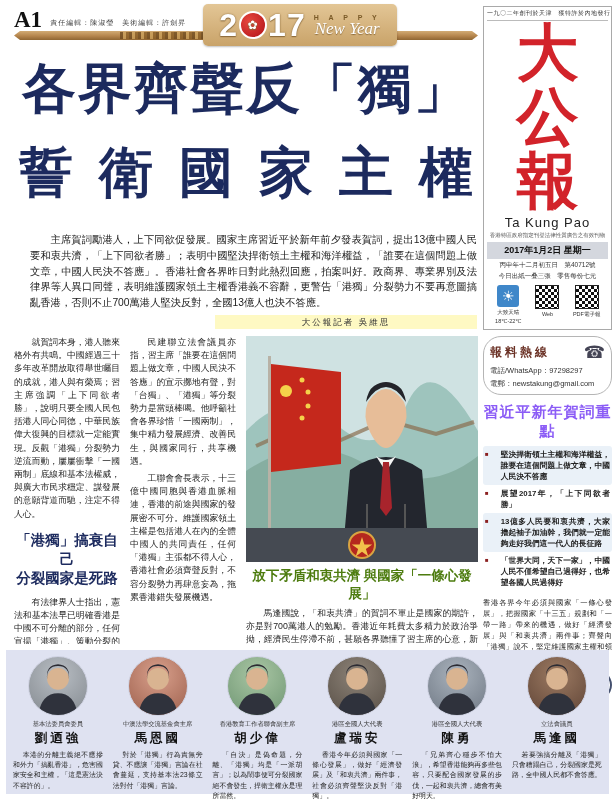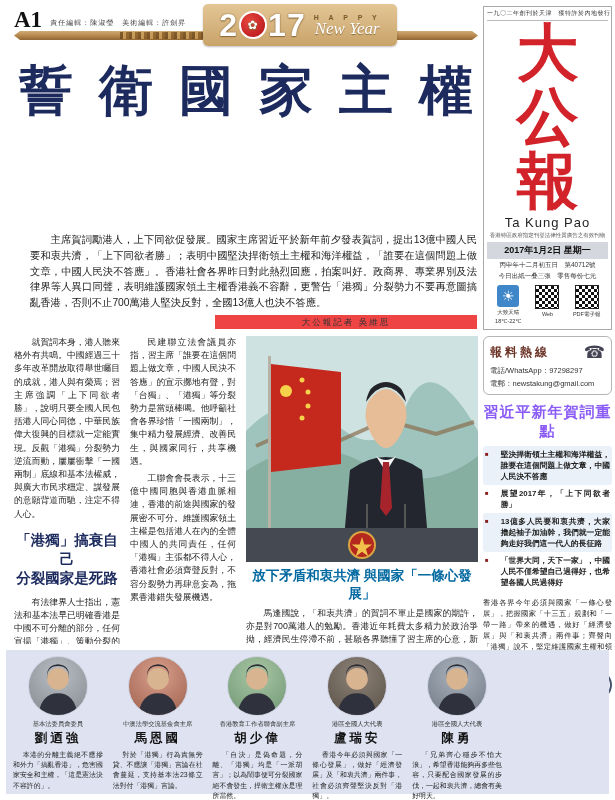--- a/index.html
+++ b/index.html
@@ -35,21 +35,21 @@
   .legal{font-size:5.5px;color:#555;text-align:center;margin-top:2px;white-space:nowrap;overflow:hidden;}
   .datebar{background:#d4d7de;font-size:9px;font-weight:700;color:#111;text-align:center;margin-top:3px;padding:2px 0;}
   .mastline{font-size:6.5px;color:#333;text-align:center;margin-top:2px;white-space:nowrap;}
   .wrow{display:flex;justify-content:space-between;align-items:flex-start;margin-top:4px;padding:0 2px;}
   .wcell{display:flex;flex-direction:column;align-items:center;width:33%;}
   .suntile{width:22px;height:22px;background:#3f87c9;border-radius:3px;color:#fff;font-size:14px;line-height:22px;text-align:center;}
   .qr{width:22px;height:22px;border:1px solid #222;
       background:repeating-conic-gradient(#111 0% 25%, #fff 0% 50%) 0 0/6px 6px;}
   .wlabel{font-size:5.5px;color:#333;margin-top:2px;text-align:center;line-height:7px;}
 
-  .hotline{border:1px solid #b5b5b5;border-radius:6px;margin-top:6px;padding:5px 6px;}
+  .hotline{border:1px solid #b5b5b5;border-radius:18px;margin-top:6px;padding:5px 6px;}
   .hl-top{display:flex;justify-content:space-between;align-items:center;}
   .hl-title{font-size:12px;font-weight:800;color:#6b3226;letter-spacing:3px;}
   .hl-phone{font-size:17px;color:#445;}
   .hl-line{font-size:7.5px;color:#333;margin-top:3px;white-space:nowrap;}
 
   .kp{margin-top:8px;}
   .kp-title{font-family:"Liberation Serif","DejaVu Serif",serif;font-size:15px;font-weight:800;color:#8b5cf6;
             text-align:center;letter-spacing:1px;margin-bottom:5px;}
   .kp ul{list-style:none;margin:0;padding:0;}
   .kp li{display:flex;gap:12px;font-size:7.8px;line-height:11px;font-weight:700;color:#222;
@@ -68,31 +68,31 @@
   .bubble span{font-size:15px;font-weight:700;color:#1c2a5e;}
 
   
   .headline{position:absolute;left:14px;top:48px;width:464px;text-align:center;color:#1c2a5e;
             font-family:"Liberation Serif","DejaVu Serif",serif;font-weight:900;}
   .hl1{font-size:54px;line-height:82px;letter-spacing:2px;white-space:nowrap;}
   .hl2{font-size:54px;line-height:86px;letter-spacing:26px;margin-right:-26px;white-space:nowrap;}
   .lead{position:absolute;left:30px;top:232px;width:447px;font-size:10.3px;line-height:15.8px;
         text-align:justify;color:#1a1a1a;}
   .lead p{margin:0;text-indent:2em;}
-  .bylinebar{position:absolute;left:215px;top:315px;width:262px;height:14px;background:#ef4444;
+  .bylinebar{position:absolute;left:215px;top:315px;width:262px;height:14px;background:#fef9c3;
              font-size:8.5px;color:#333;text-align:center;line-height:14px;letter-spacing:2px;}
 
   
   .art{position:absolute;left:14px;top:336px;width:464px;height:308px;overflow:hidden;display:flex;gap:10px;}
   .col{width:106px;overflow:hidden;font-size:8.8px;line-height:13.2px;text-align:justify;color:#1d1d1d;}
   .col p{margin:0 0 4px 0;text-indent:2em;}
   .rz{width:232px;position:relative;}
   .subhead{font-family:"Liberation Serif","DejaVu Serif",serif;color:#1c2a5e;font-weight:800;
            text-align:center;font-size:14.5px;line-height:19px;margin:10px 0 8px 0;}
-  .subhead2{font-family:"Liberation Serif","DejaVu Serif",serif;color:#0369a1;font-weight:800;
+  .subhead2{font-family:"Liberation Serif","DejaVu Serif",serif;color:#4d7c0f;font-weight:800;
             text-align:center;font-size:13.5px;line-height:18px;margin:5px 0 4px 0;}
   .under{font-size:8.8px;line-height:13.2px;text-align:justify;color:#1d1d1d;}
   .under p{margin:0 0 3px 0;text-indent:2em;}
 
   .photo{width:232px;height:226px;position:relative;overflow:hidden;background:#cfe2e2;}
   .photo svg{display:block;}
 
   
   .strip{position:absolute;left:6px;top:650px;width:603px;height:144px;background:#dfe2f1;
          display:flex;padding:6px 2px 4px 2px;box-sizing:border-box;}
@@ -196,20 +196,21 @@
     <div class="related">
       <div class="rel-line"></div>
       <div class="rel-label">相關新聞刊</div>
       <div class="bubble">
         <span>A2</span>
       </div>
     </div>
   </div>
 
   <div class="headline">
+    <div class="hl1">各界齊聲反「獨」</div>
     <div class="hl2">誓衛國家主權</div>
   </div>
 
   <div class="lead">
     <p>主席賀詞勵港人，上下同欲促發展。國家主席習近平於新年前夕發表賀詞，提出13億中國人民要和衷共濟，「上下同欲者勝」；表明中國堅決捍衛領土主權和海洋權益，「誰要在這個問題上做文章，中國人民決不答應」。香港社會各界昨日對此熱烈回應，拍案叫好。政商界、專業界別及法律界等人異口同聲，表明維護國家領土主權香港義不容辭，更警告「港獨」分裂勢力不要再意圖搞亂香港，否則不止700萬港人堅決反對，全國13億人也決不答應。</p>
   </div>
   <div class="bylinebar">大公報記者 吳維思</div>
 
   <div class="art">
     <div class="col">
@@ -315,15 +316,27 @@
         <svg width="58" height="58" viewBox="0 0 64 64">
             <circle cx="32" cy="24" r="12" fill="#d9b491"></circle>
             <path d="M32,10 q-13,0 -12,15 q-2,-16 12,-17 q14,1 12,17 q1,-15 -12,-15Z" fill="#2b2b33"></path>
             <path d="M10,64 Q14,40 32,40 Q50,40 54,64 Z" fill="#2f323c"></path>
           </svg>
       </div>
       <div class="ptitle">港區全國人大代表</div>
       <div class="pname">陳勇</div>
       <div class="pquote">「兄弟齊心穩步不怕大浪」，希望香港能夠再多些包容，只要配合國家發展的步伐，一起和衷共濟，總會有美好明天。</div>
     </div>
+    <div class="card">
+      <div class="por c6">
+        <svg width="58" height="58" viewBox="0 0 64 64">
+            <circle cx="32" cy="24" r="12" fill="#d9b491"></circle>
+            <path d="M32,10 q-13,0 -12,15 q-2,-16 12,-17 q14,1 12,17 q1,-15 -12,-15Z" fill="#2b2b33"></path>
+            <path d="M10,64 Q14,40 32,40 Q50,40 54,64 Z" fill="#2f323c"></path>
+          </svg>
+      </div>
+      <div class="ptitle">立法會議員</div>
+      <div class="pname">馬逢國</div>
+      <div class="pquote">若要強搞分離及「港獨」只會糟蹋自己，分裂國家是死路，全中國人民都不會答應。</div>
+    </div>
   </div>
 
 </div>
 
 </body></html>

